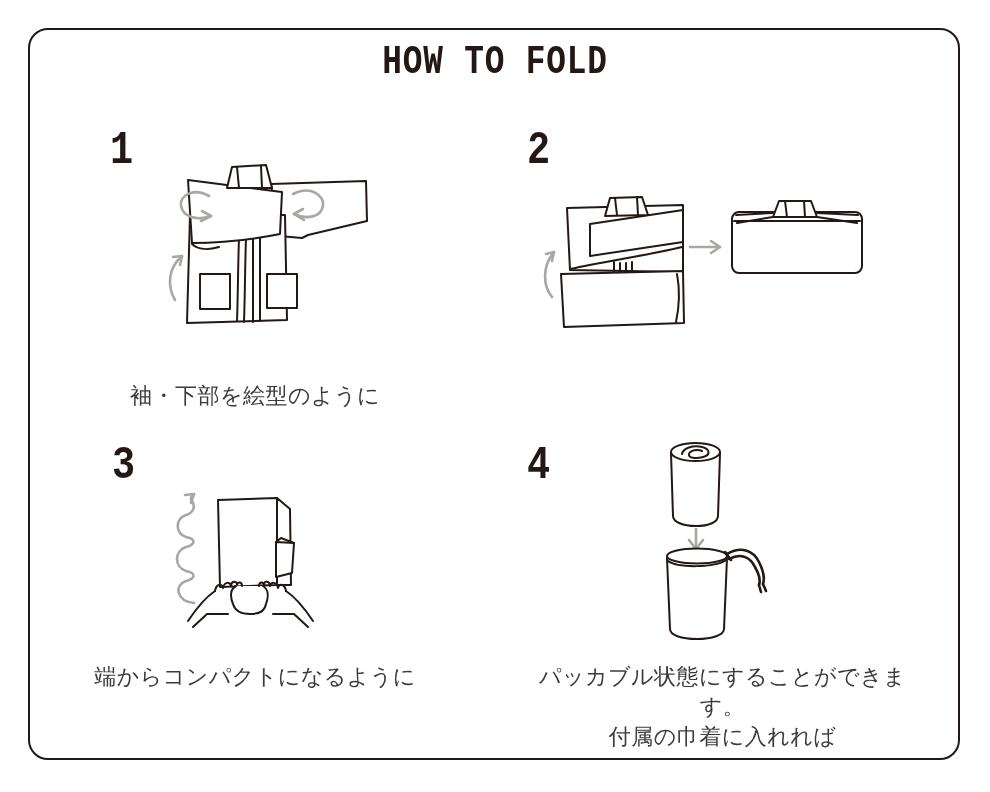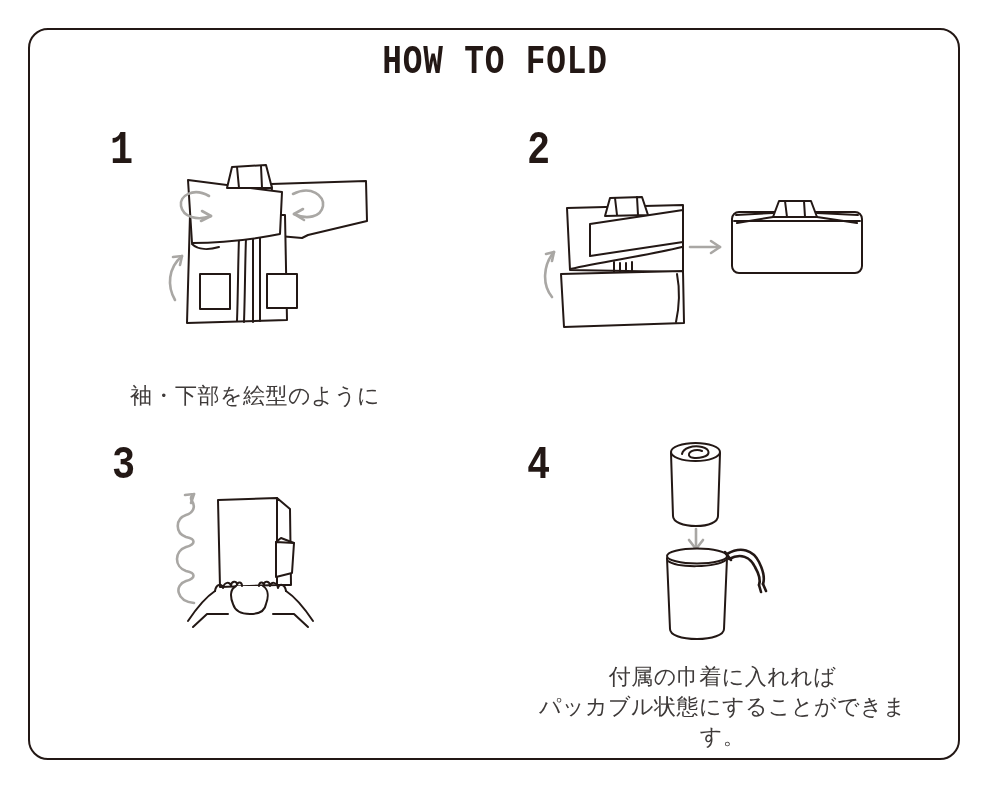--- a/index.html
+++ b/index.html
@@ -125,20 +125,21 @@
       <path class="lnf" d="M66,101 C60,104 60,112 63,119 C65,126 72,129 80,129 C89,129 95,126 96,119 C99,111 98,104 93,101"></path>
       <path class="ln" d="M18,136 C26,124 36,112 45,106"></path>
       <path class="ln" d="M45,106 C46,99 52,98 53,103 C54,97 60,96 61,101 C61,96 67,95 67,100 C68,96 72,97 72,101"></path>
       <path class="ln" d="M37,129 L58,129 M37,129 L23,142"></path>
       <path class="ln" d="M143,136 C135,124 125,112 116,106"></path>
       <path class="ln" d="M116,106 C115,99 109,98 108,103 C107,97 101,96 100,101 C100,96 94,95 94,100 C93,96 89,97 89,101"></path>
       <path class="ln" d="M124,129 L103,129 M124,129 L138,142"></path>
     </g>
   </svg>
   <div class="caption" id="cap3">
+    <div>端からコンパクトになるように</div>
   </div>
 
   <div class="step-number" id="num4">4</div>
   <svg id="illu4" width="135" height="215" viewBox="0 0 135 215">
     <g>
       <path class="lnf" d="M18,21 L20,84 C20,90 30,94 43,94 C56,94 65,90 65,84 L67,21 Z"></path>
       <ellipse class="lnf" cx="42.5" cy="20" rx="24.5" ry="9"></ellipse>
       <path class="ln" d="M29,22 C30,16 40,13 49,15 C57,17 58,23 50,25 C43,27 35,26 36,22 C37,18 45,17 49,19"></path>
     </g>
     <g>
@@ -148,16 +149,16 @@
     <g>
       <path class="lnf" d="M14,126 L17,197 C17,203 28,207 44,207 C59,207 71,203 71,197 L74,126 Z"></path>
       <ellipse class="lnf" cx="44" cy="124" rx="30" ry="7.5"></ellipse>
       <path class="ln" d="M15,129 C24,136 62,136 73,128"></path>
       <path class="cord" d="M74,122 C88,114 100,118 106,130 C110,138 112,146 110,152"></path>
       <path class="cord" d="M76,127 C88,121 97,125 102,135 C106,142 108,148 106,153"></path>
       <path class="cord" d="M110,152 L113,159 M106,153 L108,160 M72,120 L78,128"></path>
     </g>
   </svg>
   <div class="caption" id="cap4">
+    <div>パッカブル状態にすることができます。</div>
     <div>付属の巾着に入れれば</div>
-    <div>パッカブル状態にすることができます。</div>
   </div>
 </div>
 
 </body></html>

